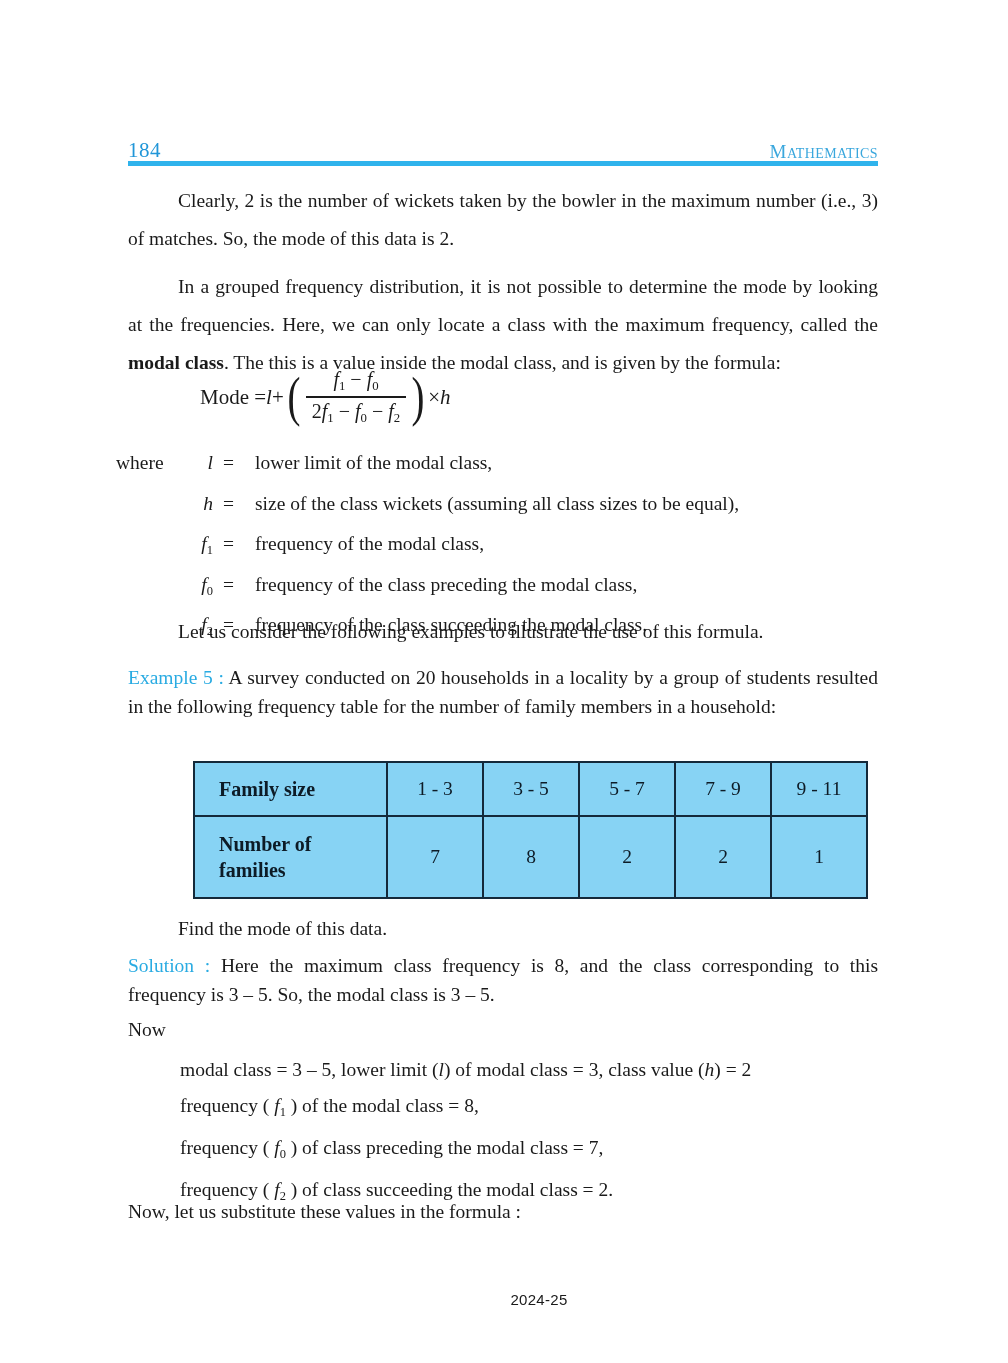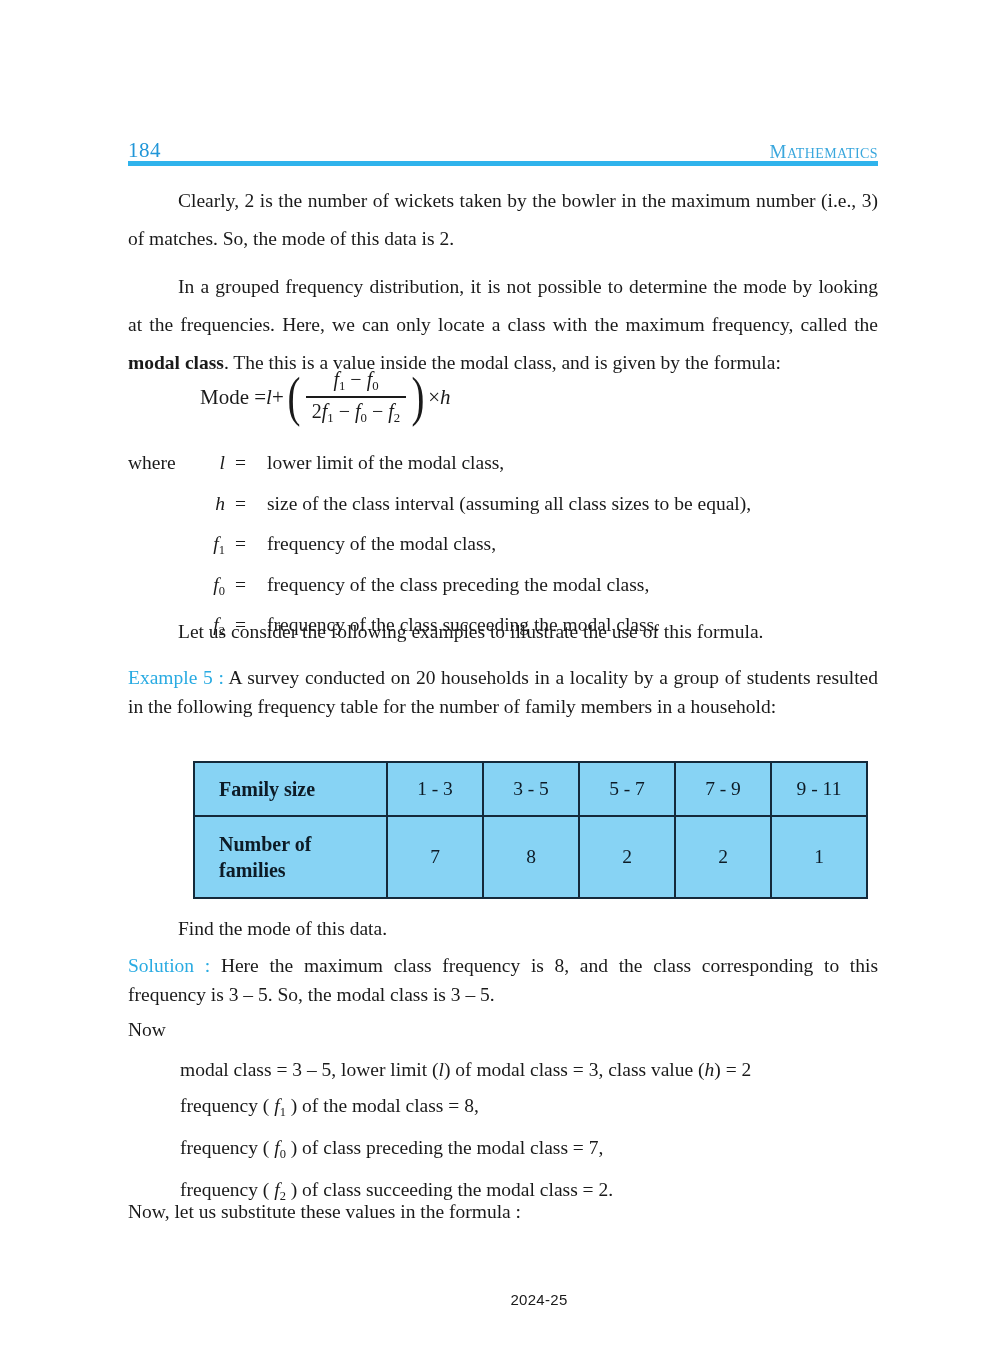--- a/index.html
+++ b/index.html
@@ -137,21 +137,21 @@
     background: #1a1a1a;
   }
   .frac .den {
     padding: 2px 6px 0 6px;
     white-space: nowrap;
   }
 
   
   .where-block {
     position: absolute;
-    left: 128px;
+    left: 116px;
     top: 446px;
     width: 750px;
   }
   .where-row {
     display: flex;
     align-items: baseline;
     font-size: 19.5px;
     line-height: 34.5px;
     white-space: nowrap;
   }
@@ -330,21 +330,21 @@
       <span class="where-lead">where</span>
       <span class="where-sym"><span class="mi">l</span><span class="sub"></span></span>
       <span class="where-eq">=</span>
       <span class="where-def">lower limit of the modal class,</span>
     </div>
 
     <div class="where-row">
       <span class="where-lead"></span>
       <span class="where-sym"><span class="mi">h</span><span class="sub"></span></span>
       <span class="where-eq">=</span>
-      <span class="where-def">size of the class interval (assuming all class sizes to be equal),</span>
+      <span class="where-def">size of the class wickets (assuming all class sizes to be equal),</span>
     </div>
 
     <div class="where-row">
       <span class="where-lead"></span>
       <span class="where-sym"><span class="mi">f</span><span class="sub">1</span></span>
       <span class="where-eq">=</span>
       <span class="where-def">frequency of the modal class,</span>
     </div>
 
     <div class="where-row">

